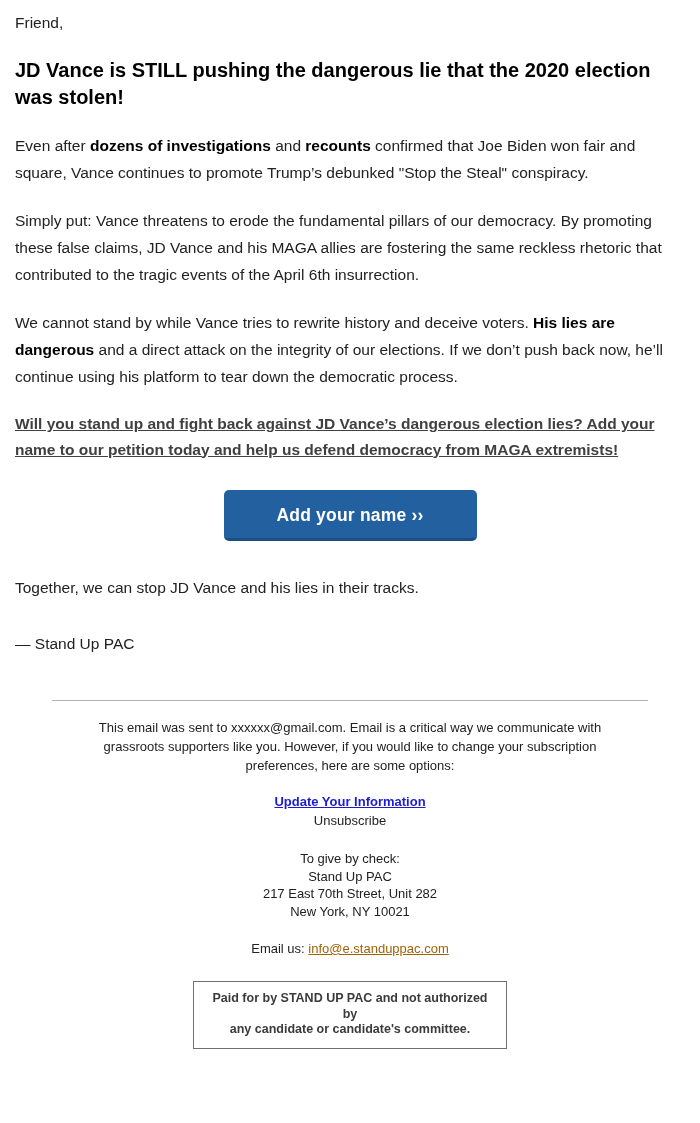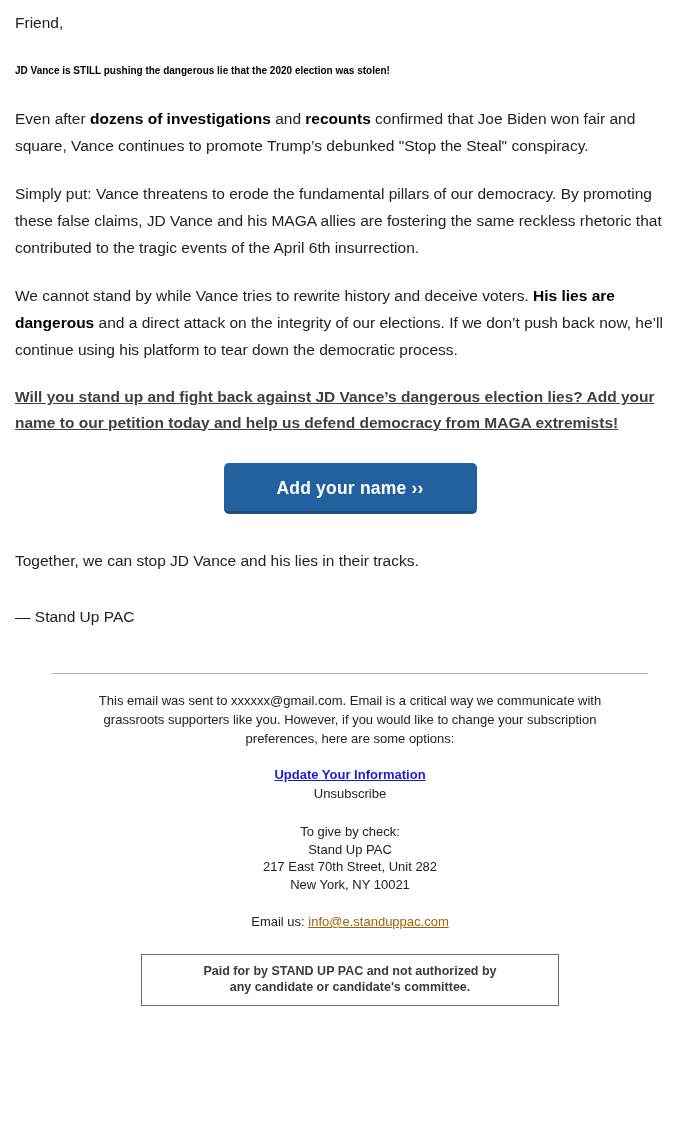--- a/index.html
+++ b/index.html
@@ -26,21 +26,21 @@
     font-size: 15.5px;
     line-height: 27px;
     color: #222222;
     margin: 0 0 21px 0;
     max-width: 650px;
   }
   p.para.first {
     margin-top: 9px;
   }
   p.headline {
-    font-size: 10px;
+    font-size: 20px;
     line-height: 27px;
     font-weight: bold;
     color: #000000;
     margin: 0 0 21px 0;
   }
   strong.em {
     font-weight: bold;
     color: #000000;
   }
   p.link-para {
@@ -133,21 +133,21 @@
     text-align: right;
   }
   .disclaimer-row {
     margin-top: 23px;
     text-align: center;
   }
   .disclaimer-box {
     display: inline-block;
     border: 1px solid #6f6f6f;
     padding: 9px 14px 10px 14px;
-    width: 418px;
+    width: 314px;
     box-sizing: border-box;
     font-size: 12.5px;
     line-height: 15.5px;
     font-weight: bold;
     color: #3b3b3b;
     text-align: center;
   }
 </style>
 </head>
 <body>

